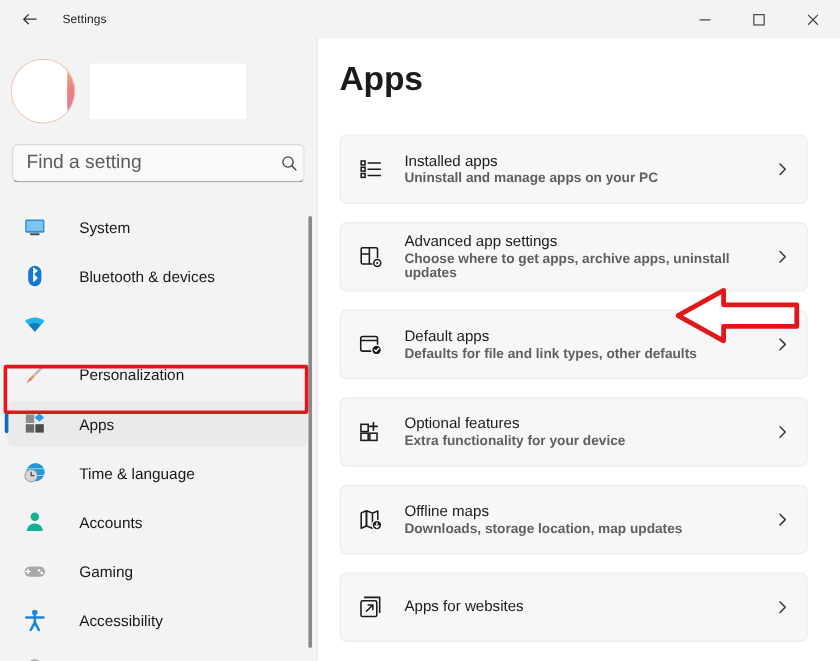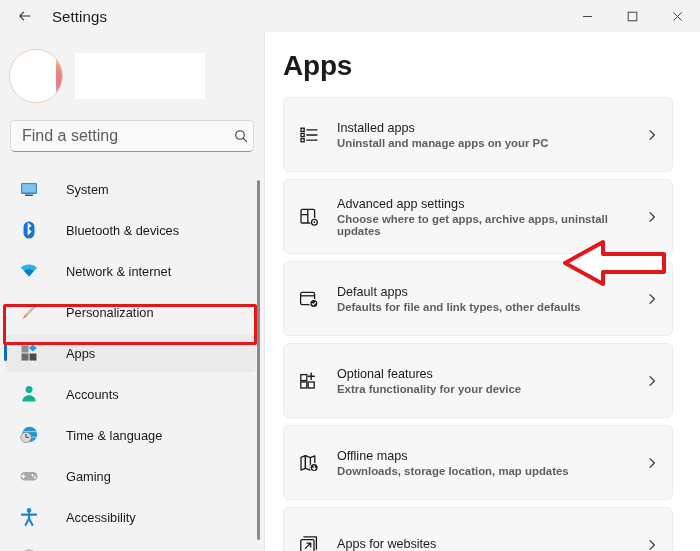--- a/index.html
+++ b/index.html
@@ -17,21 +17,21 @@
     background: #f3f3f3;
     display: flex; align-items: center;
   }
   .back-btn {
     width: 34px; height: 30px; margin-left: 8px;
     display: flex; align-items: center; justify-content: center;
     border-radius: 4px;
   }
   .back-btn svg { display: block; }
   .win-title {
-    font-size: 15px; color: #1b1b1b; margin-left: 10px; letter-spacing: .1px;
+    font-size: 10px; color: #1b1b1b; margin-left: 10px; letter-spacing: .1px;
   }
   .win-controls { position: absolute; right: 0; top: 0; height: 32px; display: flex; }
   .wc {
     width: 45px; height: 32px; display: flex; align-items: center; justify-content: center;
     color: #444;
   }
   .wc svg { display: block; }
 
   
   .sidebar {
@@ -120,23 +120,23 @@
   .main {
     position: absolute; top: 32px; left: 265px; width: 435px; height: 519px;
     background: #ffffff;
   }
   .page-title {
     position: absolute; top: 18px; left: 18px;
     font-size: 28px; font-weight: 600; color: #1b1b1b; letter-spacing: -.2px;
   }
   .cards { position: absolute; top: 65px; left: 18px; width: 390px; }
   .card {
-    position: relative; height: 75px; margin-bottom: 7px;
+    position: relative; height: 58px; margin-bottom: 7px;
     background: #f7f7f7; border: 1px solid #ececec; border-radius: 6px;
-    display: flex; align-items: center; padding: 0 14px 0 13px;
+    display: flex; align-items: center; padding: 0 14px 0 13px; margin-top: 15px;
   }
   .card-ic {
     width: 24px; height: 24px; margin-right: 16px; flex: 0 0 24px;
     display: flex; align-items: center; justify-content: center; color: #1b1b1b;
   }
   .card-ic svg { display: block; }
   .card-txt { flex: 1; min-width: 0; }
   .card-title { font-size: 12.6px; color: #1b1b1b; margin-bottom: 2px; }
   .card-sub { font-size: 11.4px; color: #5f5f5f; font-weight: bold; }
   .chev { color: #3a3a3a; display: flex; align-items: center; }
@@ -220,21 +220,20 @@
         <span class="nav-label">Bluetooth &amp; devices</span>
       </div>
 
       <div class="nav-item">
         <span class="nav-ic">
           <svg width="20" height="20" viewBox="0 0 20 20">
               <path d="M10 15.5 1.8 6.6c4.6-4 11.8-4 16.4 0z" fill="#25b4e8"></path>
               <path d="M10 15.5 5.2 9.9c2.8-2.2 6.8-2.2 9.6 0z" fill="#0d7fc0"></path>
             </svg>
         </span>
-        <span class="nav-label">Network &amp; internet</span>
       </div>
 
       <div class="nav-item">
         <span class="nav-ic">
           <svg width="20" height="20" viewBox="0 0 20 20">
               <path d="M16.5 2.2 8.6 10.1l1.6 1.6 7.9-7.9z" fill="#bdbdbd"></path>
               <path d="M8.4 10.3 6.5 12.2l1.6 1.6 1.9-1.9z" fill="#e8a33d"></path>
               <path d="M6.3 12.4 3.1 17.3l4.9-3.2z" fill="#e06a5b"></path>
             </svg>
         </span>
@@ -249,37 +248,37 @@
               <rect x="2.5" y="2.5" width="7" height="7" fill="#8d8d8d"></rect>
               <path d="M13.8 1.6 17.8 5l-4 3.4-4-3.4z" fill="#2b9ae6"></path>
             </svg>
         </span>
         <span class="nav-label">Apps</span>
       </div>
 
       <div class="nav-item">
         <span class="nav-ic">
           <svg width="20" height="20" viewBox="0 0 20 20">
-              <circle cx="10" cy="5.6" r="3.5" fill="#12b094"></circle>
-              <path d="M3.4 17.5c0-3.7 2.9-6.2 6.6-6.2s6.6 2.5 6.6 6.2z" fill="#12b094"></path>
-            </svg>
-        </span>
-        <span class="nav-label">Accounts</span>
-      </div>
-
-      <div class="nav-item">
-        <span class="nav-ic">
-          <svg width="20" height="20" viewBox="0 0 20 20">
               <circle cx="10.6" cy="9.4" r="7.6" fill="#2196d8"></circle>
               <path d="M3.2 6.6h14.8M3.2 12.2h14.8" stroke="#9ddcf5" stroke-width=".9"></path>
               <circle cx="7" cy="12.4" r="5.2" fill="#d8d8d8" stroke="#8f8f8f" stroke-width=".8"></circle>
               <path d="M7 9.4v3h2.2" fill="none" stroke="#444" stroke-width="1" stroke-linecap="round"></path>
             </svg>
         </span>
         <span class="nav-label">Time &amp; language</span>
+      </div>
+
+      <div class="nav-item">
+        <span class="nav-ic">
+          <svg width="20" height="20" viewBox="0 0 20 20">
+              <circle cx="10" cy="5.6" r="3.5" fill="#12b094"></circle>
+              <path d="M3.4 17.5c0-3.7 2.9-6.2 6.6-6.2s6.6 2.5 6.6 6.2z" fill="#12b094"></path>
+            </svg>
+        </span>
+        <span class="nav-label">Accounts</span>
       </div>
 
       <div class="nav-item">
         <span class="nav-ic">
           <svg width="20" height="20" viewBox="0 0 20 20">
               <rect x="1.5" y="6" width="17" height="8.6" rx="4.3" fill="#a8a8a8"></rect>
               <path d="M4.3 8.6v3.4M2.6 10.3H6" stroke="#fff" stroke-width="1.2" stroke-linecap="round"></path>
               <circle cx="13.6" cy="9.3" r="1.1" fill="#fff"></circle>
               <circle cx="15.8" cy="11.4" r="1.1" fill="#fff"></circle>
             </svg>

